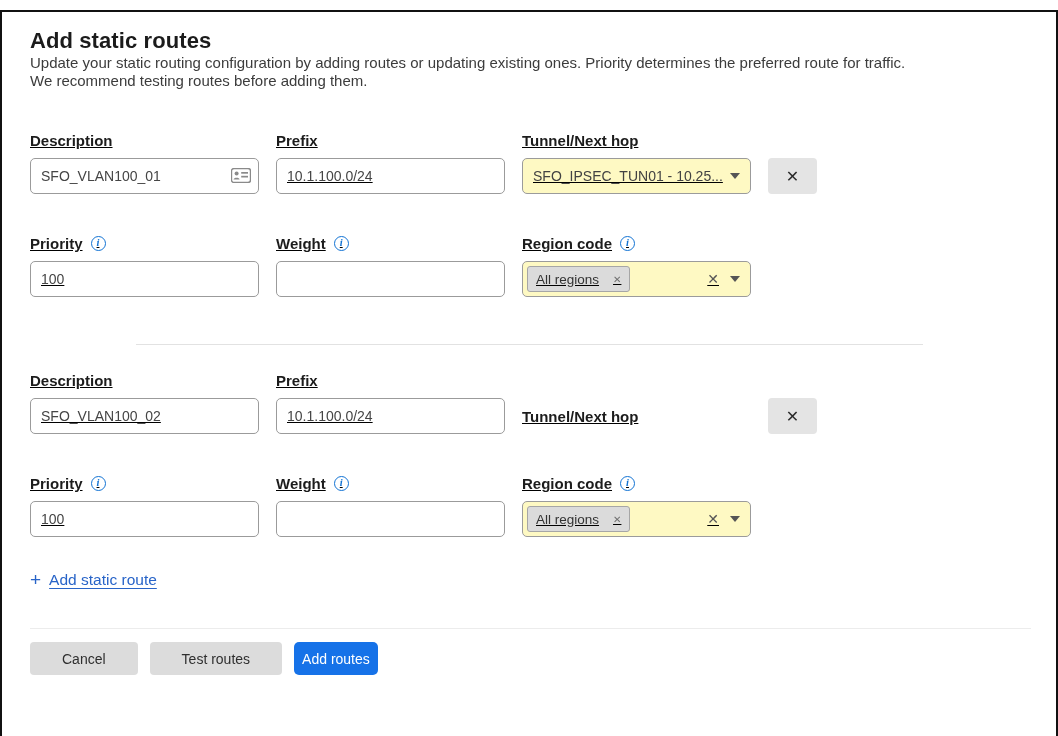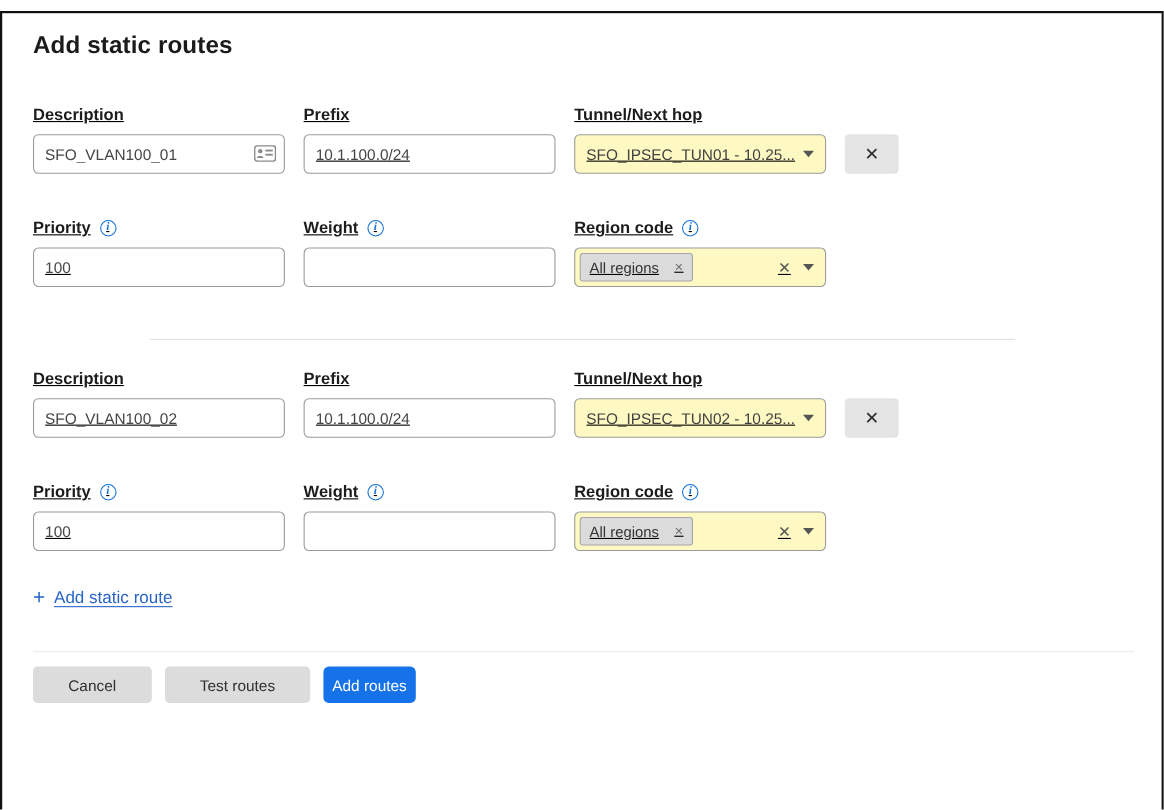--- a/index.html
+++ b/index.html
@@ -118,20 +118,22 @@
   .btn-primary { background: #1672e8; color: #ffffff; padding: 0 8px; border-radius: 5px; }
 </style>
 </head>
 <body>
 
 <div class="frame">
   <div class="content">
 
     <h1 class="title">Add static routes</h1>
 
+    <p class="intro intro-1">Update your static routing configuration by adding routes or updating existing ones. Priority determines the preferred route for traffic.</p>
+    <p class="intro intro-2">We recommend testing routes before adding them.</p>
 
     <div class="route-entry-1">
       <div class="field-row">
         <div class="field">
           <div class="field-label">Description</div>
           <div class="input-wrap">
             <input class="text-input with-icon" type="text" value="SFO_VLAN100_01" style="">
             <span class="autofill-icon">
               <svg width="20" height="15" viewBox="0 0 20 15">
                 <rect x="0.5" y="0.5" width="19" height="14" rx="2.5" fill="none" stroke="#8a8a8a" stroke-width="1.4"></rect>
@@ -197,24 +199,20 @@
         <div class="field">
           <div class="field-label">Description</div>
           <input class="text-input" type="text" value="SFO_VLAN100_02" style="">
         </div>
         <div class="field">
           <div class="field-label">Prefix</div>
           <input class="text-input" type="text" value="10.1.100.0/24" style="">
         </div>
         <div class="field">
           <div class="field-label">Tunnel/Next hop</div>
-          <div class="select-box">
-            <span class="select-value">SFO_IPSEC_TUN02 - 10.25...</span>
-            <span class="caret-down"></span>
-          </div>
         </div>
         <button class="remove-btn">✕</button>
       </div>
 
       <div class="field-row second">
         <div class="field">
           <div class="field-label">
             <span>Priority</span>
             <span class="info-circle">i</span>
           </div>

